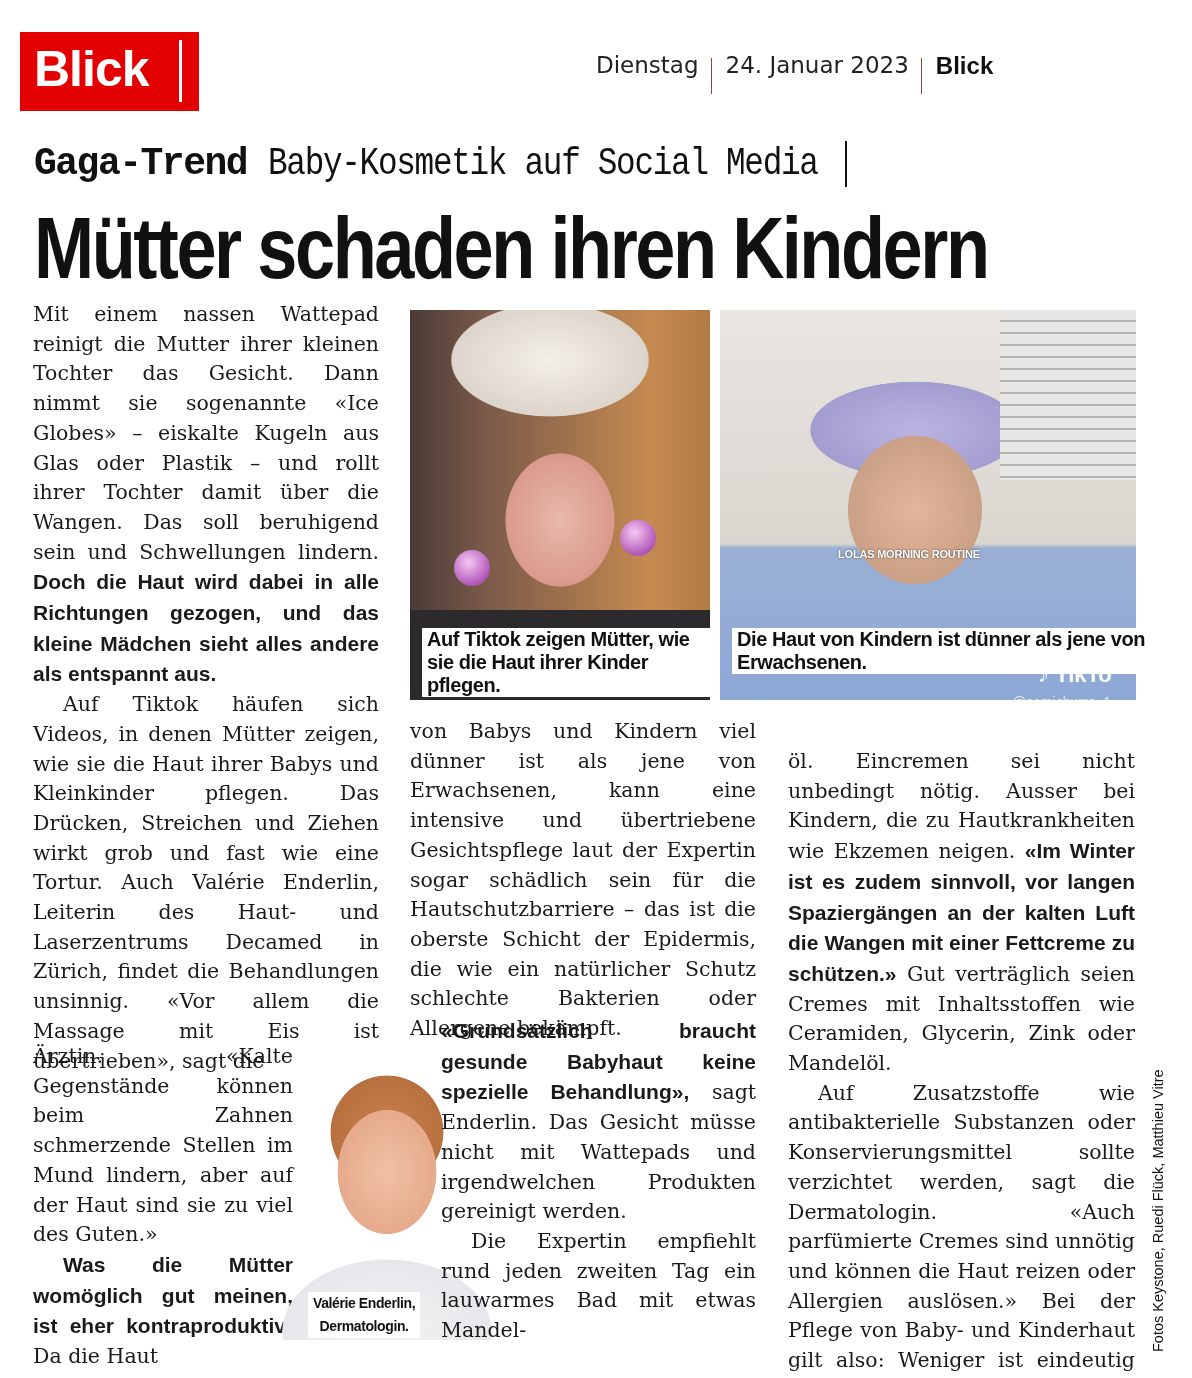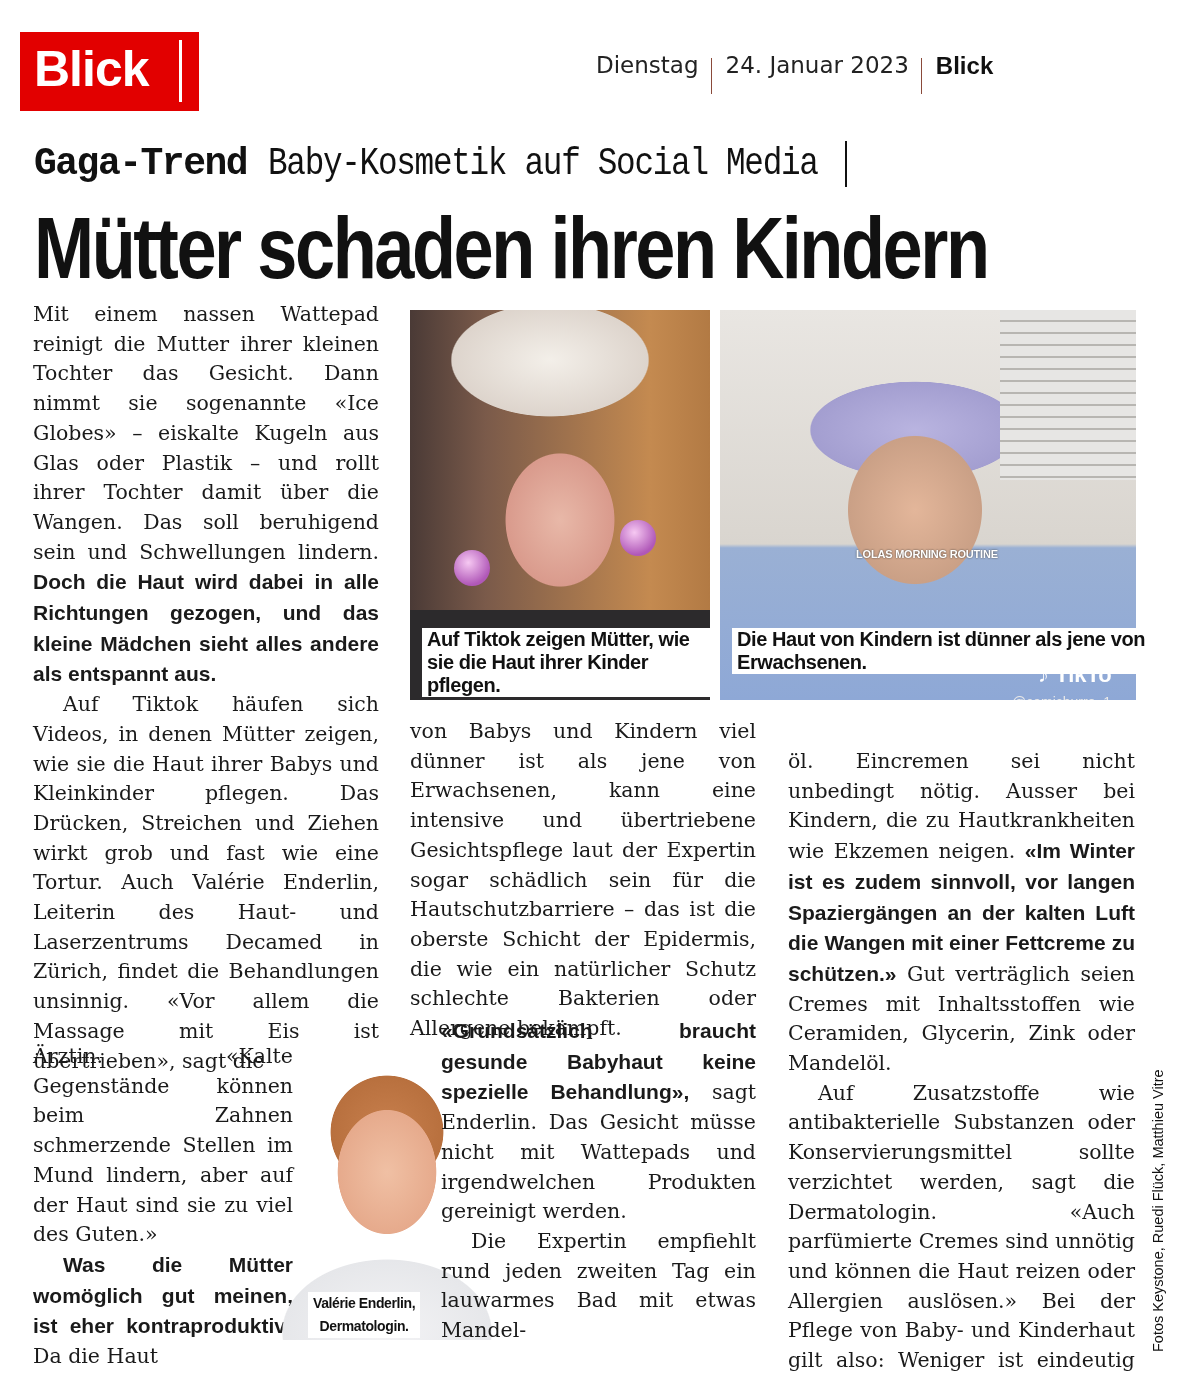--- a/index.html
+++ b/index.html
@@ -87,21 +87,21 @@
   <div class="orb" style="left:44px;top:240px;"></div>
   <div class="orb" style="left:210px;top:210px;"></div>
   <div class="caption" style="left:12px;top:318px;">Auf Tiktok zeigen Mütter, wie sie die Haut ihrer Kinder pflegen.</div>
   <div class="tt" style="left:228px;top:369px;font-size:14px;">♪ <span>TikTok</span></div>
   <div class="tt-handle" style="left:216px;top:388px;">@makenzie.taylorr</div>
 </div>
 
 <div class="abs photo photo2">
   <div class="blinds"></div>
   <div class="whitestrip"></div>
-  <div class="overlay-label" style="left:136px;top:238px;">LOLAS MORNING ROUTINE</div>
+  <div class="overlay-label" style="left:118px;top:238px;">LOLAS MORNING ROUTINE</div>
   <div class="caption" style="left:12px;top:318px;">Die Haut von Kindern ist dünner als jene von Erwachsenen.</div>
   <div class="tt" style="left:318px;top:352px;font-size:22px;">♪ <span>TikTo</span></div>
   <div class="tt-handle" style="left:292px;top:384px;font-size:14px;">@camichurro_1</div>
 </div>
 
 <div class="abs col col1">
   <p><span>Mit einem nassen Wattepad reinigt die Mutter ihrer kleinen Tochter das Gesicht. Dann nimmt sie sogenannte «Ice Globes» – eiskalte Kugeln aus Glas oder Plastik – und rollt ihrer Tochter damit über die Wangen. Das soll beruhigend sein und Schwellungen lindern.</span> <b>Doch die Haut wird dabei in alle Richtungen gezogen, und das kleine Mädchen sieht alles andere als entspannt aus.</b></p>
   <p class="ind">Auf Tiktok häufen sich Videos, in denen Mütter zeigen, wie sie die Haut ihrer Babys und Kleinkinder pflegen. Das Drücken, Streichen und Ziehen wirkt grob und fast wie eine Tortur. Auch Valérie Enderlin, Leiterin des Haut- und Laserzentrums Decamed in Zürich, findet die Behandlungen unsinnig. «Vor allem die Massage mit Eis ist übertrieben», sagt die</p>
 </div>
 <div class="abs col col1b">

